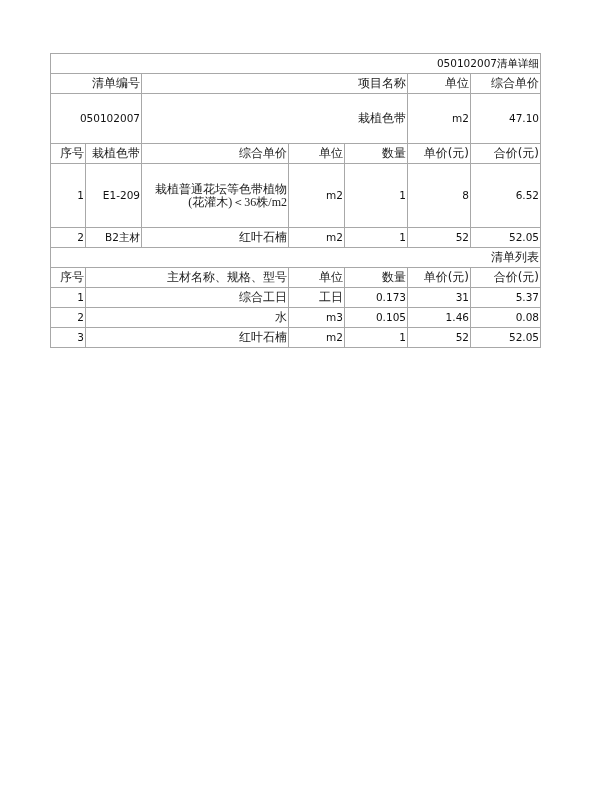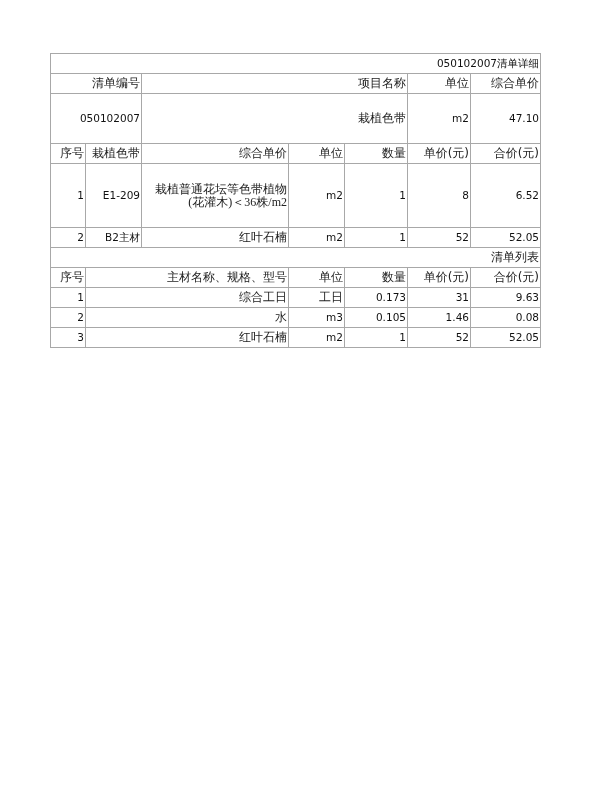--- a/index.html
+++ b/index.html
@@ -114,21 +114,21 @@
       <td class="c cn">数量</td>
       <td class="c cn">单价(元)</td>
       <td class="c cn">合价(元)</td>
     </tr>
     <tr>
       <td class="c">1</td>
       <td colspan="2" class="l cn">综合工日</td>
       <td class="c cn">工日</td>
       <td class="r">0.173</td>
       <td class="r">31</td>
-      <td class="r">9.63</td>
+      <td class="r">5.37</td>
     </tr>
     <tr>
       <td class="c">2</td>
       <td colspan="2" class="l cn">水</td>
       <td class="c">m3</td>
       <td class="r">0.105</td>
       <td class="r">1.46</td>
       <td class="r">0.08</td>
     </tr>
     <tr>

